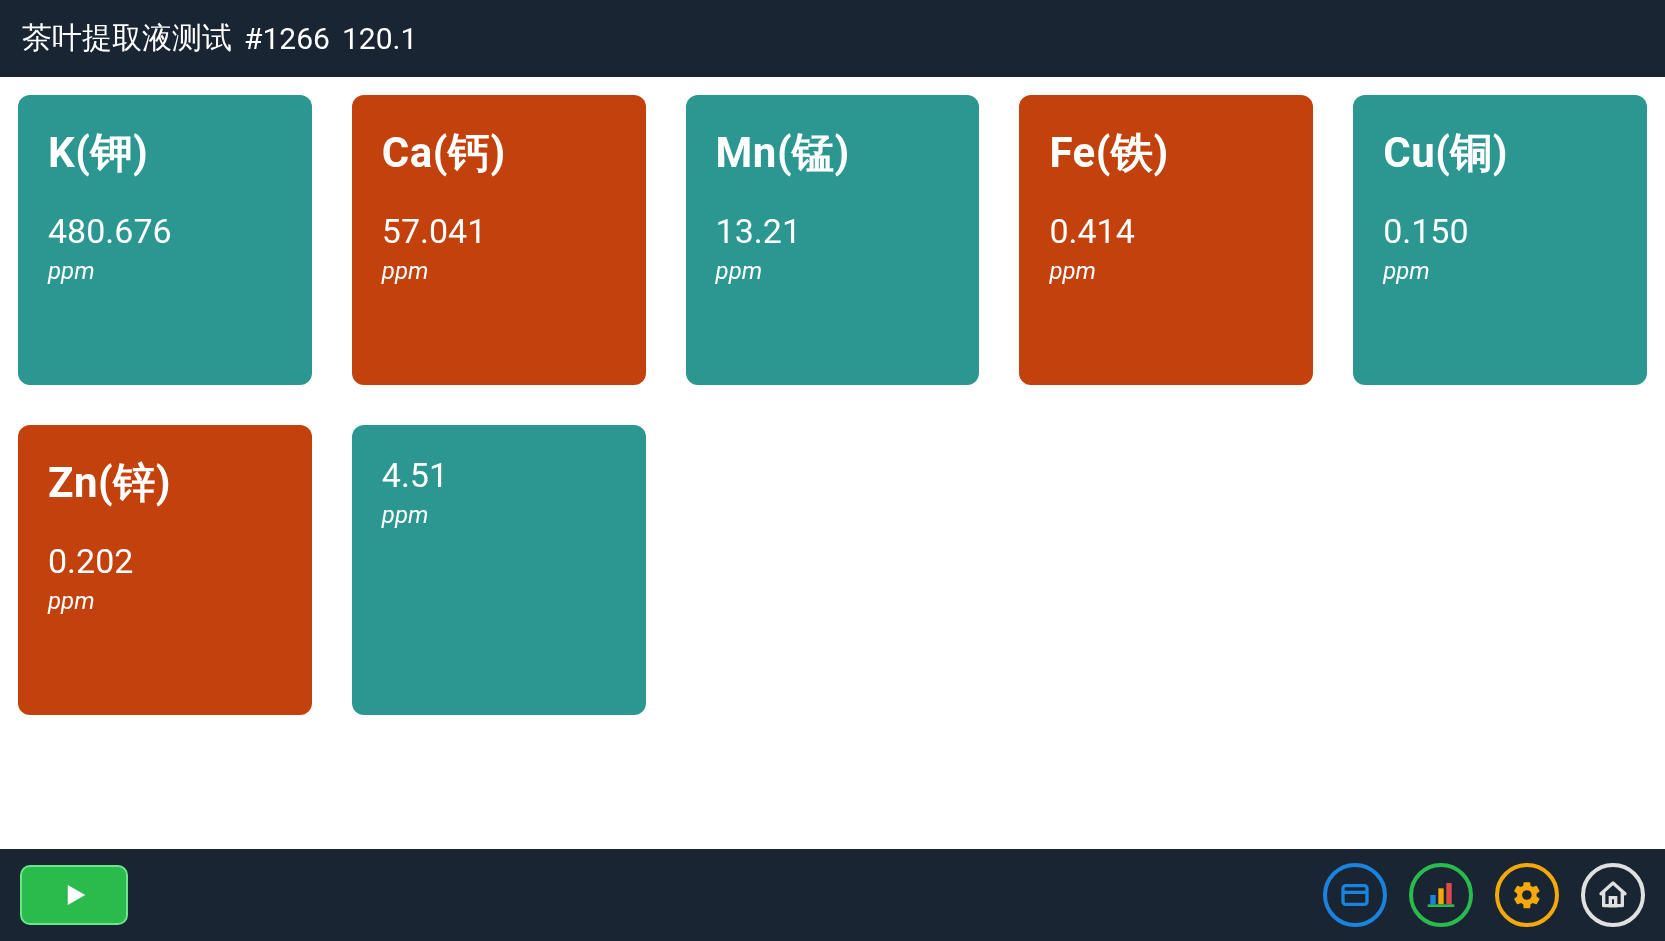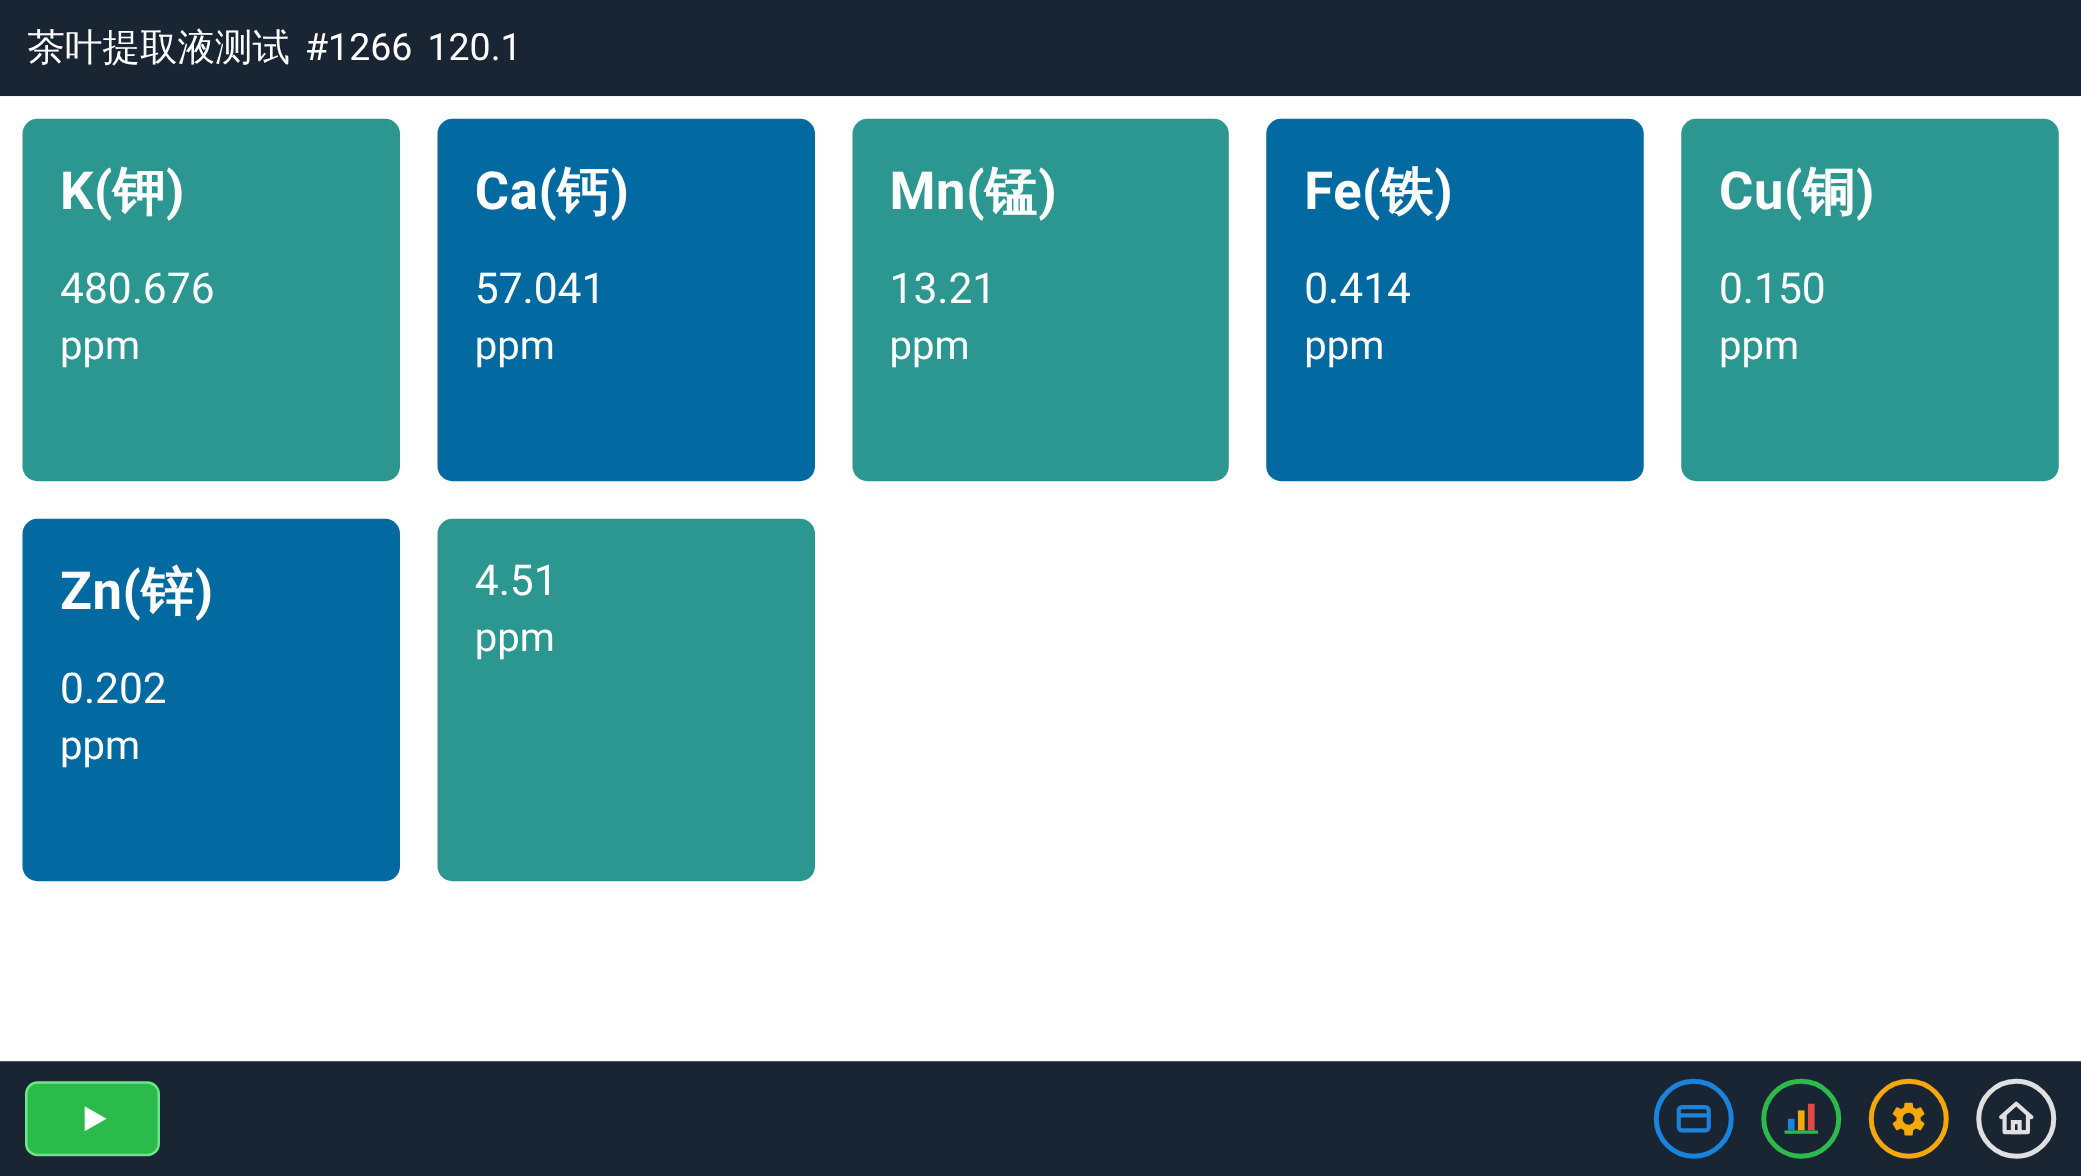--- a/index.html
+++ b/index.html
@@ -29,50 +29,51 @@
     .header span {
       display: inline-block;
     }
     .content {
       flex: 1;
       background: #ffffff;
       padding: 18px;
       display: grid;
       grid-template-columns: repeat(5, 1fr);
       grid-auto-rows: 290px;
-      gap: 30px;
+      gap: 40px;
       align-content: start;
     }
     .tile {
       border-radius: 12px;
       padding: 30px 30px 20px 30px;
       color: #fff;
       display: flex;
       flex-direction: column;
     }
     .tile.teal {
       background: #2c9690;
     }
     .tile.blue {
-      background: #0369a1;
+      background: #c2410c;
     }
     .tile-label {
       font-size: 42px;
       font-weight: 700;
       margin-bottom: 30px;
       letter-spacing: 0.5px;
     }
     .tile-value {
       font-size: 34px;
       font-weight: 400;
       margin-bottom: 6px;
     }
     .tile-unit {
-      font-size: 32px;
+      font-size: 24px;
       font-weight: 400;
+      font-style: italic;
     }
     .footer {
       background: #1a2533;
       height: 92px;
       display: flex;
       align-items: center;
       padding: 0 20px;
       justify-content: space-between;
     }
     .play-btn {

